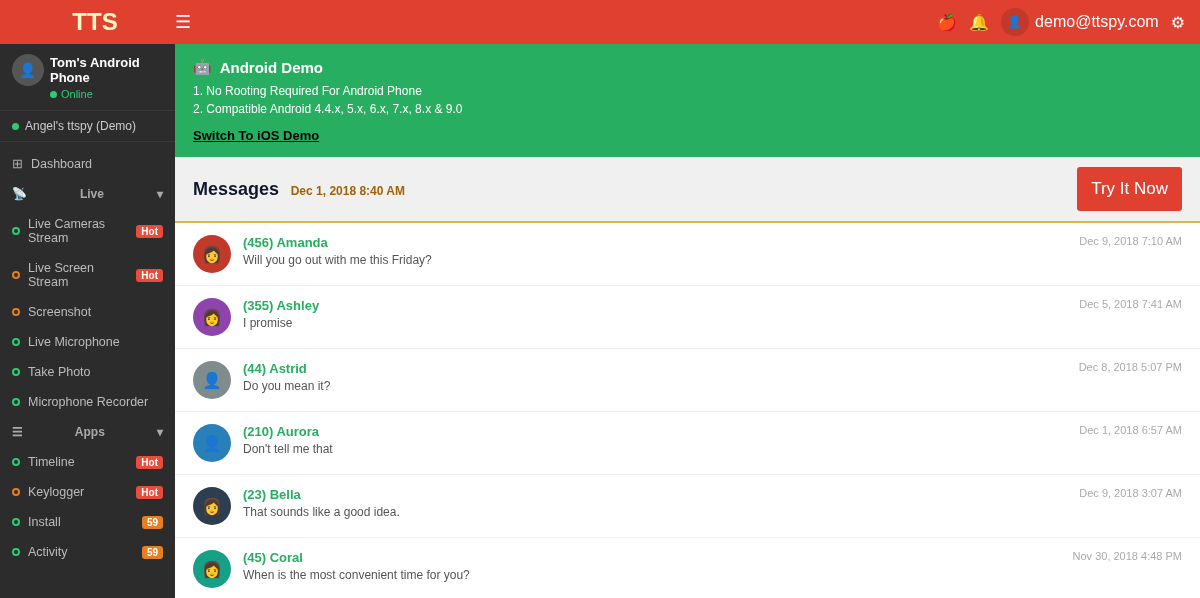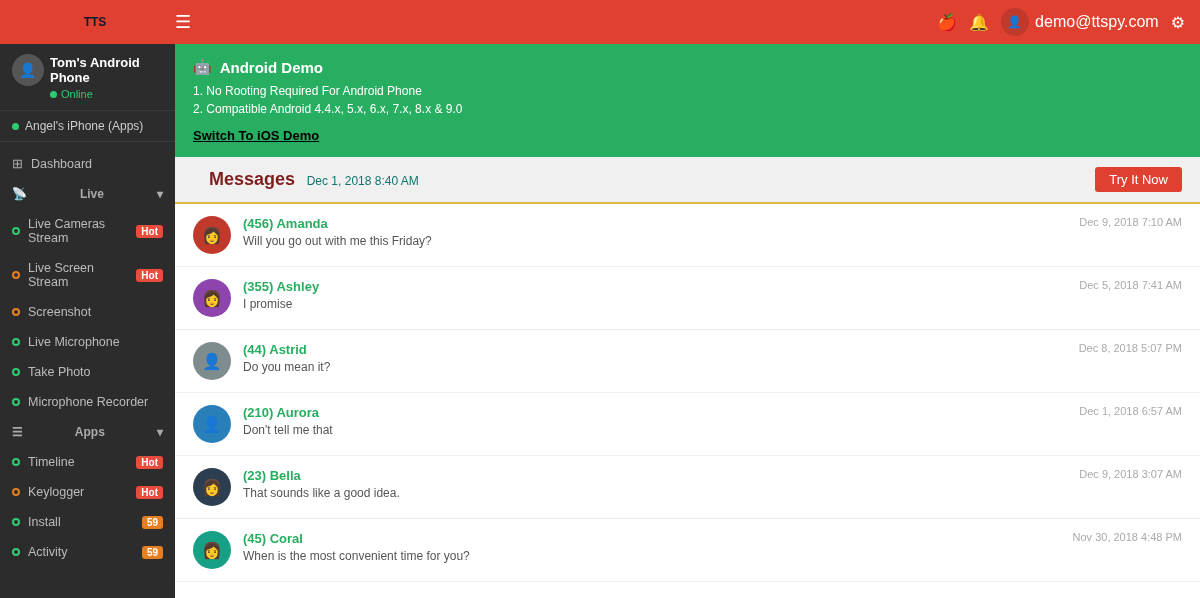--- a/index.html
+++ b/index.html
@@ -196,36 +196,35 @@
       padding: 10px 18px;
       display: flex;
       align-items: center;
       justify-content: space-between;
       border-bottom: 2px solid #e0b840;
       flex-shrink: 0;
     }
     .messages-title {
       font-size: 18px;
       font-weight: bold;
-      color: #7f1d1d;
-      margin-left: 16px;
+      color: #0f172a;
     }
     .messages-date {
       font-size: 12px;
-      color: #0f766e;
+      color: #a16207;
       margin-left: 8px;
-      font-weight: normal;
+      font-weight: bold;
     }
     .try-it-btn {
       background: #e04030;
       color: white;
       border: none;
-      padding: 5px 14px;
+      padding: 12px 14px;
       border-radius: 3px;
-      font-size: 13px;
+      font-size: 17px;
       cursor: pointer;
     }
 
     
     .messages-list {
       flex: 1;
       background: white;
     }
     .message-item {
       display: flex;
@@ -269,21 +268,21 @@
     .av2 { background: #8e44ad; }
     .av3 { background: #7f8c8d; }
     .av4 { background: #2980b9; }
     .av5 { background: #2c3e50; }
     .av6 { background: #16a085; }
   </style>
 </head>
 <body>
 
 <div class="top-header">
-  <span style="font-size:12px;font-weight:bold;color:#0f172a;width:160px;text-align:center;flex-shrink:0;">TTS</span>
+  <span style="font-size:24px;font-weight:bold;color:#fef9c3;width:160px;text-align:center;flex-shrink:0;">TTS</span>
   <span style="font-size:18px;cursor:pointer;">☰</span>
   <span class="spacer"></span>
   <div class="header-icons">
     <span style="font-size:16px;cursor:pointer;">🍎</span>
     <span style="font-size:16px;cursor:pointer;">🔔</span>
     <div class="user-info">
       <div class="user-avatar">👤</div>
       <span>demo@ttspy.com</span>
     </div>
     <span style="font-size:16px;cursor:pointer;">⚙</span>
@@ -300,21 +299,21 @@
         <span>Tom's Android Phone</span>
       </div>
       <div class="online-status">
         <span class="online-dot"></span>
         <span>Online</span>
       </div>
     </div>
 
     <div class="angel-device">
       <span class="angel-dot"></span>
-      <span>Angel's iPhone (Apps)</span>
+      <span>Angel's ttspy (Demo)</span>
     </div>
 
     <div class="nav-section">
       <div class="nav-item">
         <span class="icon dashboard-icon">⊞</span>
         <span>Dashboard</span>
       </div>
 
       <div class="nav-item section-header">
         <span>📡</span>

